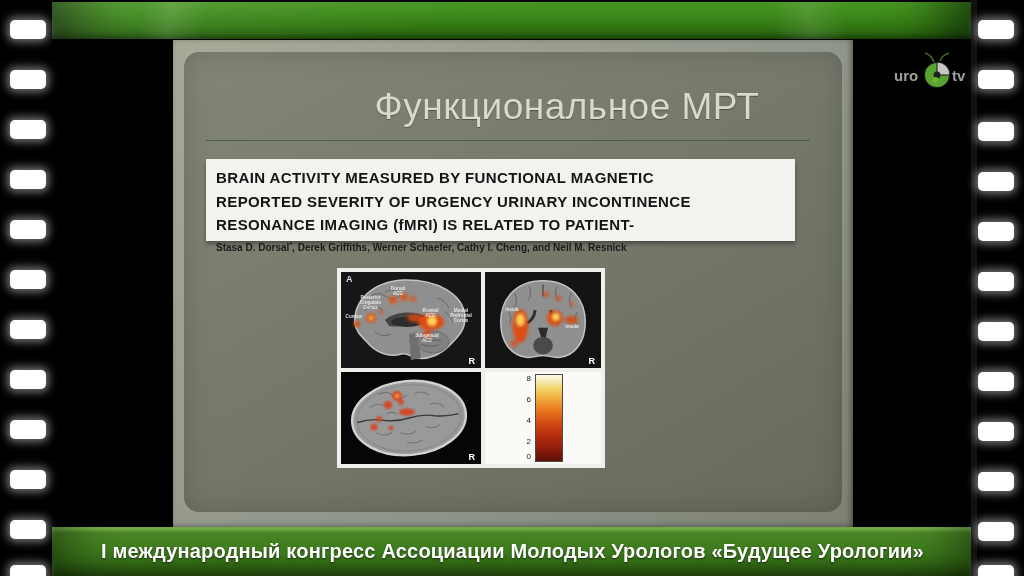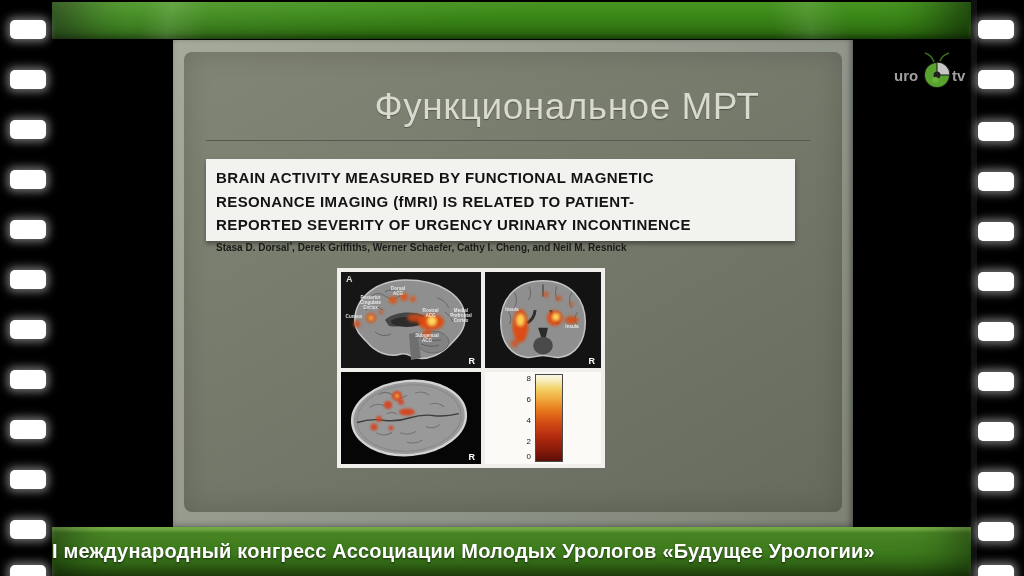--- a/index.html
+++ b/index.html
@@ -23,31 +23,31 @@
   .top-bar::before{content:"";position:absolute;inset:0;
            background:linear-gradient(100deg,transparent 10%,rgba(255,255,255,.10) 13%,transparent 17%),
                       linear-gradient(80deg,transparent 78%,rgba(255,255,255,.10) 82%,transparent 86%),
                       linear-gradient(170deg,rgba(255,255,255,.10),transparent 45%);}
 
   
   .banner{position:absolute;left:52px;top:527px;width:921px;height:49px;z-index:4;
           background:linear-gradient(180deg,#7ab54a 0 2px,#4c8a26 12%,#3d7a1d 50%,#2c5d12);
           box-shadow:inset 50px 0 50px -35px rgba(0,0,0,.45),inset -50px 0 50px -35px rgba(0,0,0,.45),
                      inset 0 -12px 14px -8px rgba(0,0,0,.4);
-          text-align:left;}
+          text-align:center;}
   .banner-text{display:block;line-height:49px;color:#fff;font-weight:bold;font-size:20px;
                letter-spacing:.2px;text-shadow:0 1px 2px rgba(0,0,0,.6);}
 
   
   .slide-frame{position:absolute;left:173px;top:40px;width:680px;height:488px;
                background:linear-gradient(135deg,#a6aa98,#90958[3] 0,#90958a 60%,#7f8475);
                background:linear-gradient(135deg,#a6aa98,#90958a 60%,#7d8274);
                box-shadow:inset -4px 0 6px -2px rgba(0,0,0,.35),inset 0 -4px 6px -2px rgba(0,0,0,.3);
                z-index:2;}
-  .slide{position:absolute;left:11px;top:12px;width:658px;height:460px;border-radius:8px;
+  .slide{position:absolute;left:11px;top:12px;width:658px;height:460px;border-radius:15px;
          background:linear-gradient(150deg,#82867[5] 0,#82867 5 0,#828675,#6f7365 70%,#676b5d);
          background:linear-gradient(150deg,#828675,#6f7365 70%,#676b5d);
          box-shadow:inset 0 0 28px rgba(0,0,0,.16);}
   .slide-title{position:absolute;left:0;right:0;top:36px;padding-left:108px;text-align:center;
                font-size:37px;line-height:38px;color:#d8dacf;letter-spacing:.5px;
                text-shadow:0 1px 1px rgba(0,0,0,.35);white-space:nowrap;}
   .separator{position:absolute;left:22px;top:88px;width:604px;height:0;
              border-top:1px solid #515b4e;}
 
   
@@ -145,22 +145,22 @@
   </svg>
 
   <div class="slide-frame">
     <div class="slide">
 
       <div class="slide-title">Функциональное МРТ</div>
       <div class="separator"></div>
 
       <div class="paper-box">
         <div class="paper-line">BRAIN ACTIVITY MEASURED BY FUNCTIONAL MAGNETIC</div>
+        <div class="paper-line">REPORTED SEVERITY OF URGENCY URINARY INCONTINENCE</div>
         <div class="paper-line">RESONANCE IMAGING (fMRI) IS RELATED TO PATIENT-</div>
-        <div class="paper-line">REPORTED SEVERITY OF URGENCY URINARY INCONTINENCE</div>
         <div class="paper-authors"><span>Stasa D. Dorsal</span><sup>*</sup><span>, Derek Griffiths, Werner Schaefer, Cathy I. Cheng, and Neil M. Resnick</span></div>
       </div>
 
       <div class="figure">
 
         <div class="cell cell-sag">
           <svg width="140" height="96" viewBox="0 0 140 96">
             <defs>
                 <filter id="blurS" x="-50%" y="-50%" width="200%" height="200%">
                   <feGaussianBlur stdDeviation="1.6"></feGaussianBlur>

